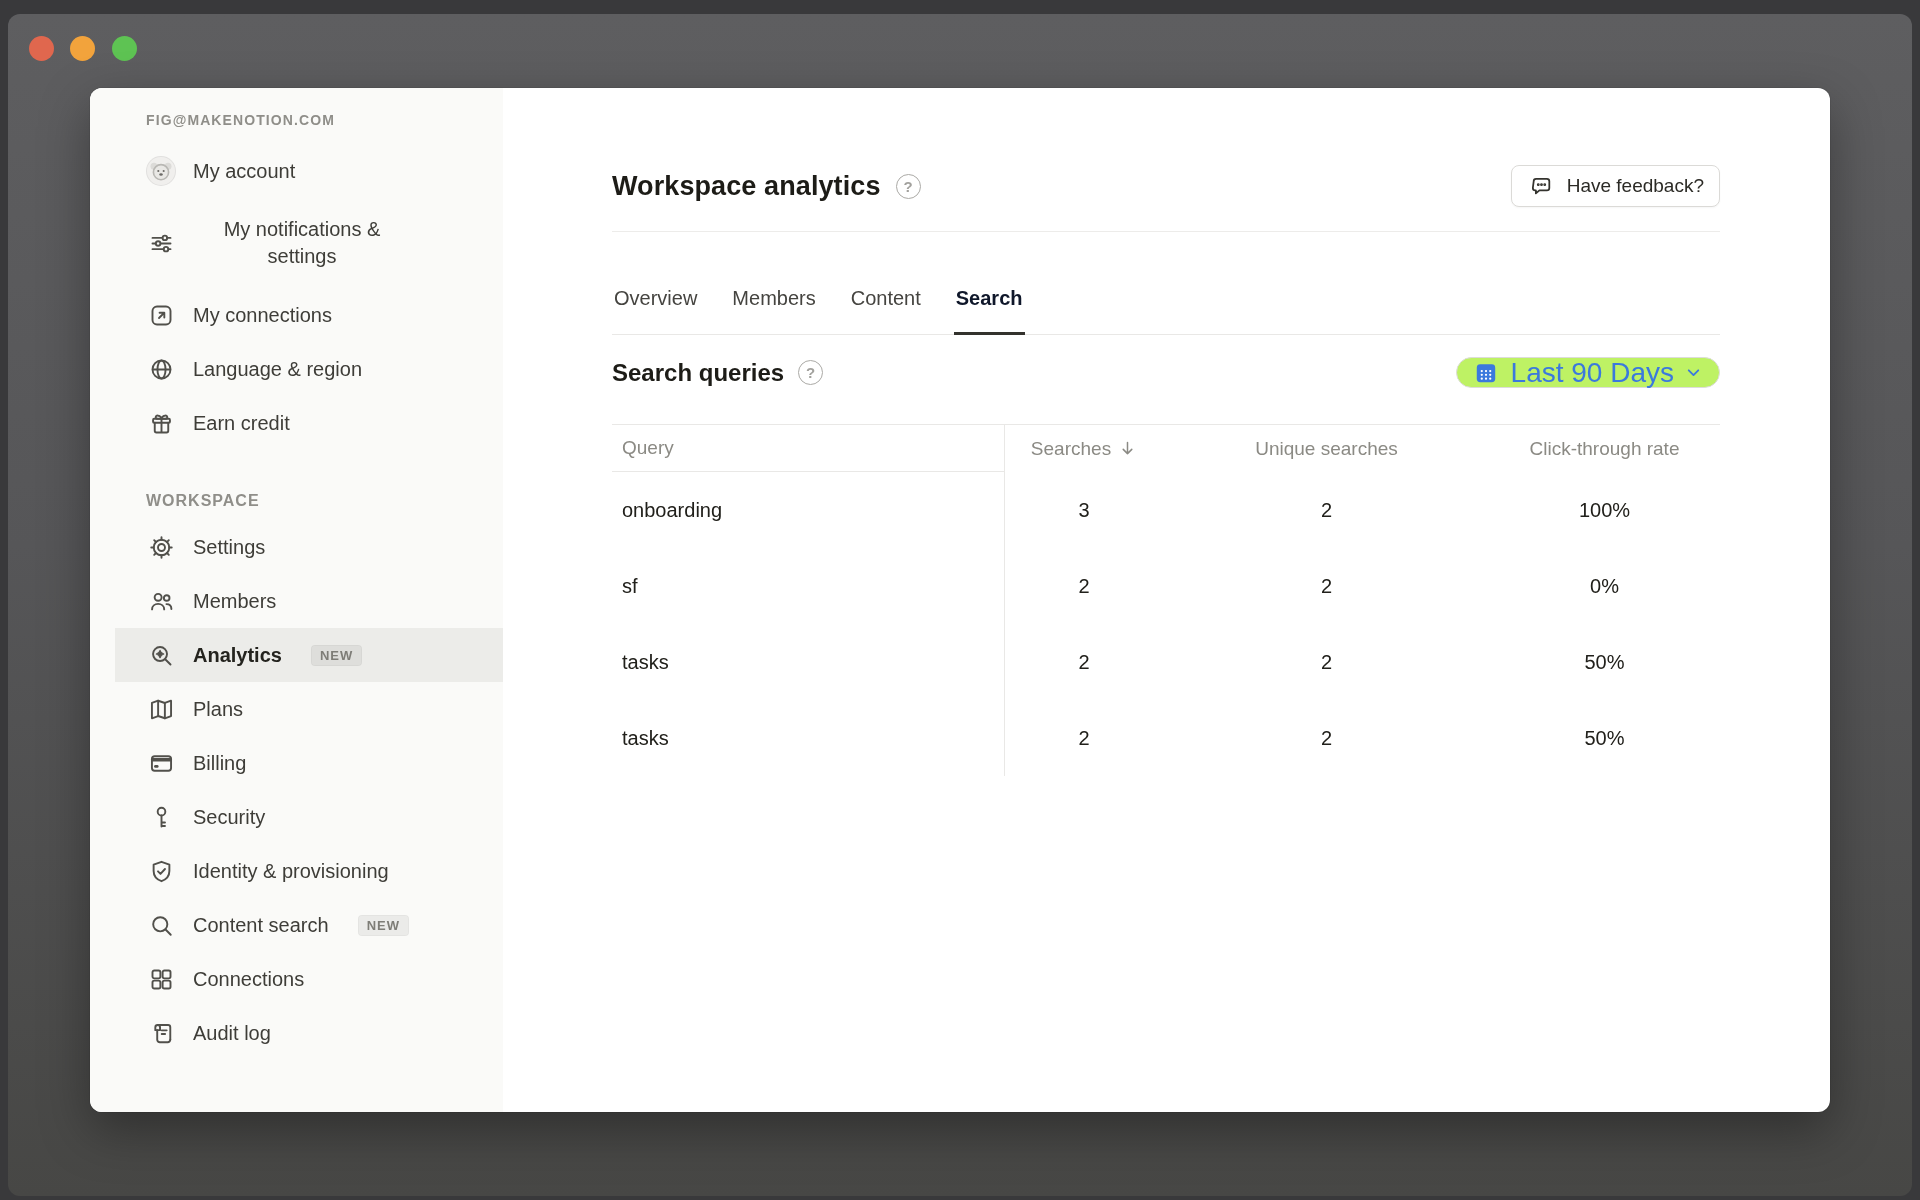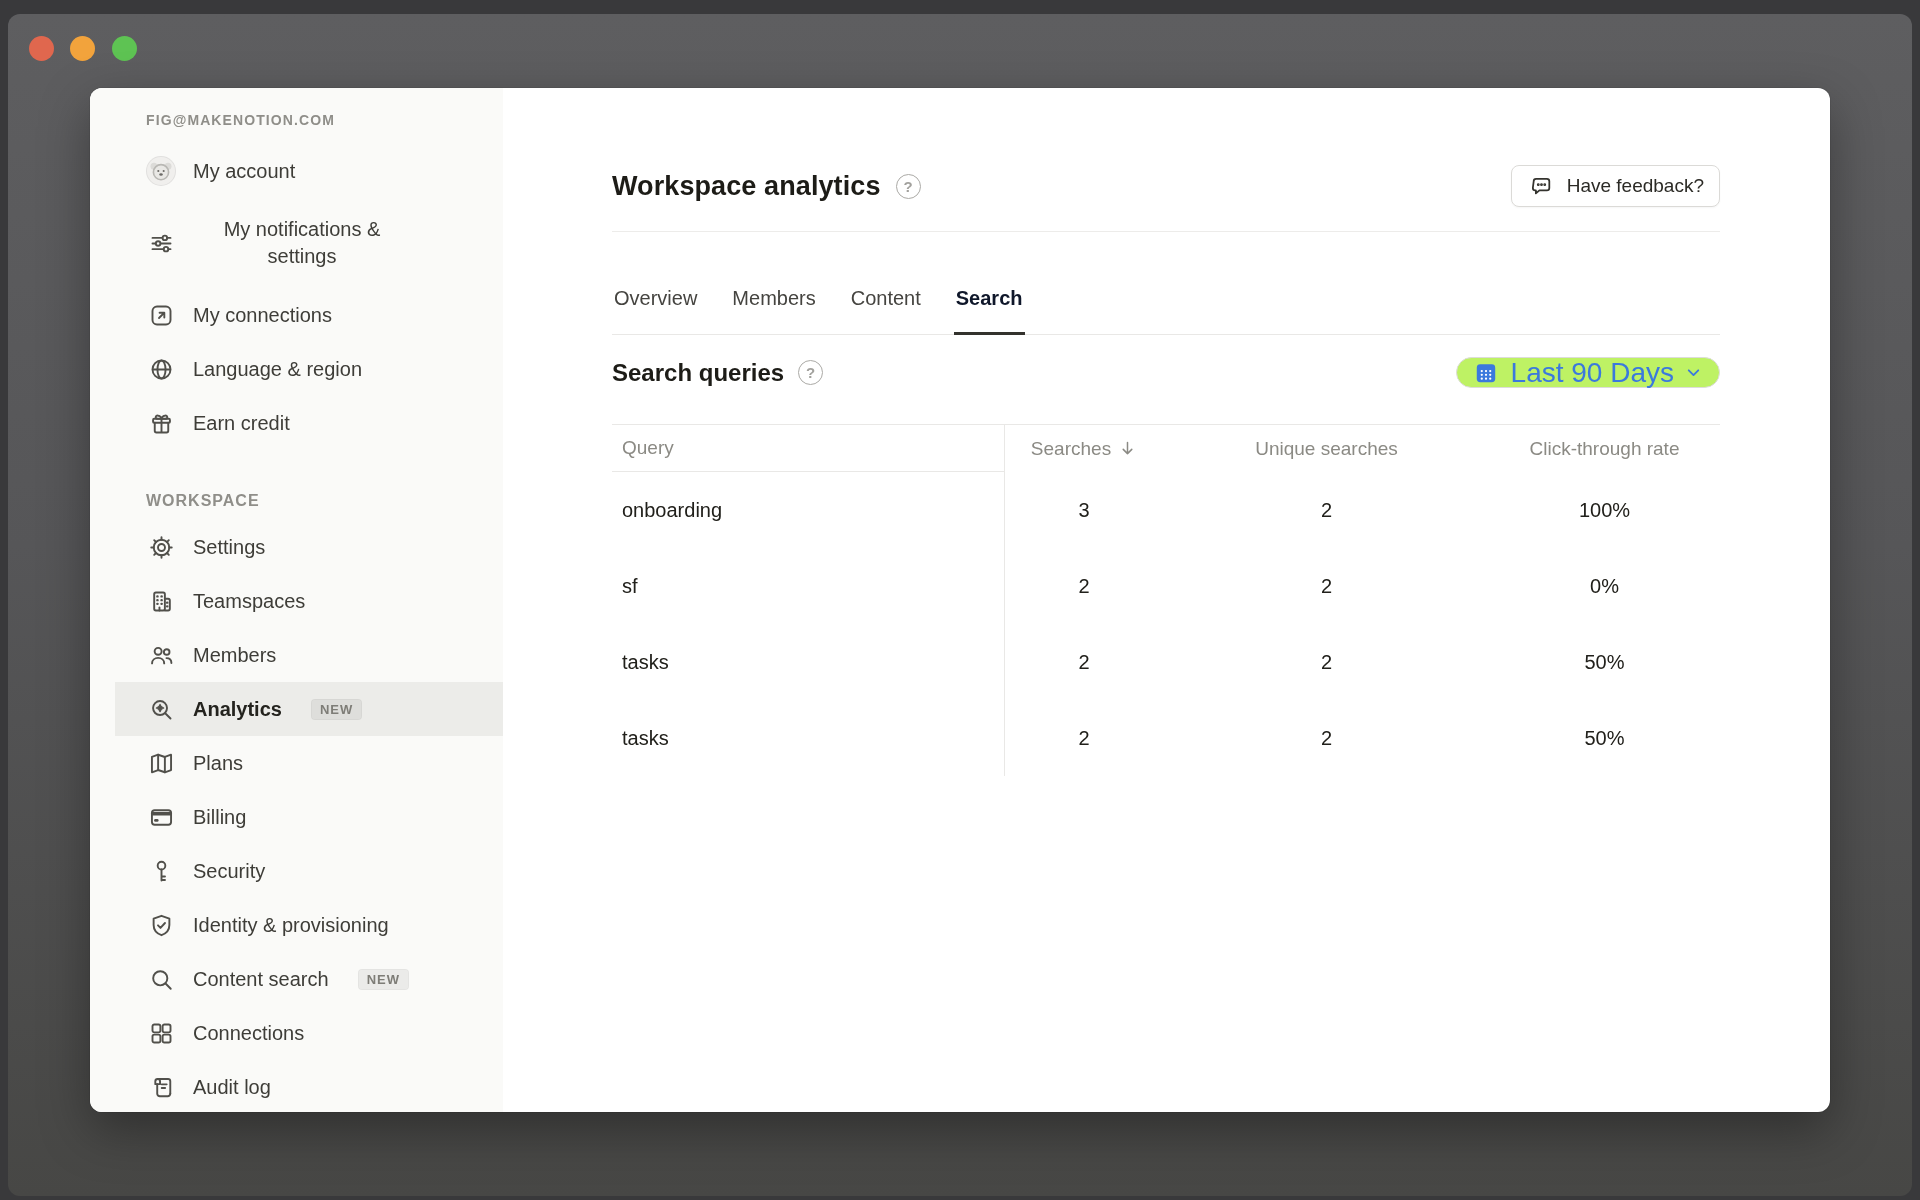--- a/index.html
+++ b/index.html
@@ -173,31 +173,20 @@
     <div id="workspace-items">
         <div class="side-item">
           <span class="side-icon">
             <svg class="ic" width="27" height="27" viewBox="0 0 24 24" fill="none" stroke="#51504B" stroke-width="1.7" stroke-linecap="round" stroke-linejoin="round">
               <circle cx="12" cy="12" r="3.1"></circle>
               <circle cx="12" cy="12" r="6.9"></circle>
               <path d="M12 5.1V2.9M12 21.1v-2.2M18.9 12h2.2M2.9 12h2.2M16.9 7.1l1.6-1.6M5.5 18.5l1.6-1.6M16.9 16.9l1.6 1.6M5.5 5.5l1.6 1.6"></path>
             </svg>
           </span>
           <span class="side-label">Settings</span>
-        </div>
-        <div class="side-item">
-          <span class="side-icon">
-            <svg class="ic" width="27" height="27" viewBox="0 0 24 24" fill="none" stroke="#51504B" stroke-width="1.7" stroke-linecap="round" stroke-linejoin="round">
-              <rect x="5.5" y="4" width="9.5" height="16" rx="1.5"></rect>
-              <path d="M15 9.5h2.9a1.5 1.5 0 0 1 1.5 1.5v7.5a1.5 1.5 0 0 1-1.5 1.5H15"></path>
-              <path d="M8.3 7.5h.2M12 7.5h.2M8.3 10.8h.2M12 10.8h.2M8.3 14.1h.2M12 14.1h.2M17 13h.2M17 16.3h.2" stroke-width="2.1"></path>
-              <path d="M10.2 20v-2.7"></path>
-            </svg>
-          </span>
-          <span class="side-label">Teamspaces</span>
         </div>
         <div class="side-item">
           <span class="side-icon">
             <svg class="ic" width="27" height="27" viewBox="0 0 24 24" fill="none" stroke="#51504B" stroke-width="1.7" stroke-linecap="round" stroke-linejoin="round">
               <circle cx="9" cy="8.3" r="3.1"></circle>
               <path d="M3.6 19c0-3 2.4-4.9 5.4-4.9s5.4 1.9 5.4 4.9"></path>
               <circle cx="16.6" cy="8.9" r="2.5"></circle>
               <path d="M16.4 14.3c2.7 0 4.4 1.8 4.4 4.3"></path>
             </svg>
           </span>

